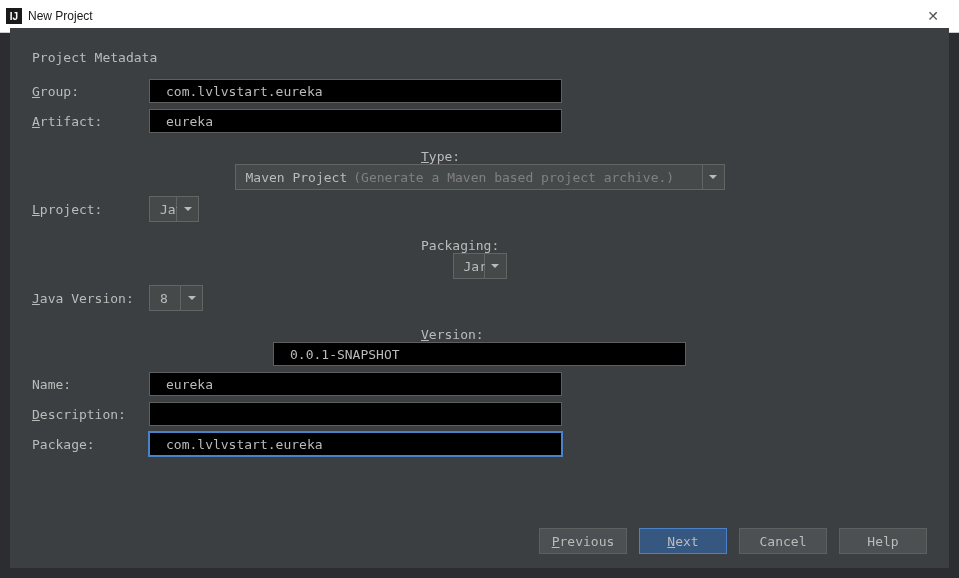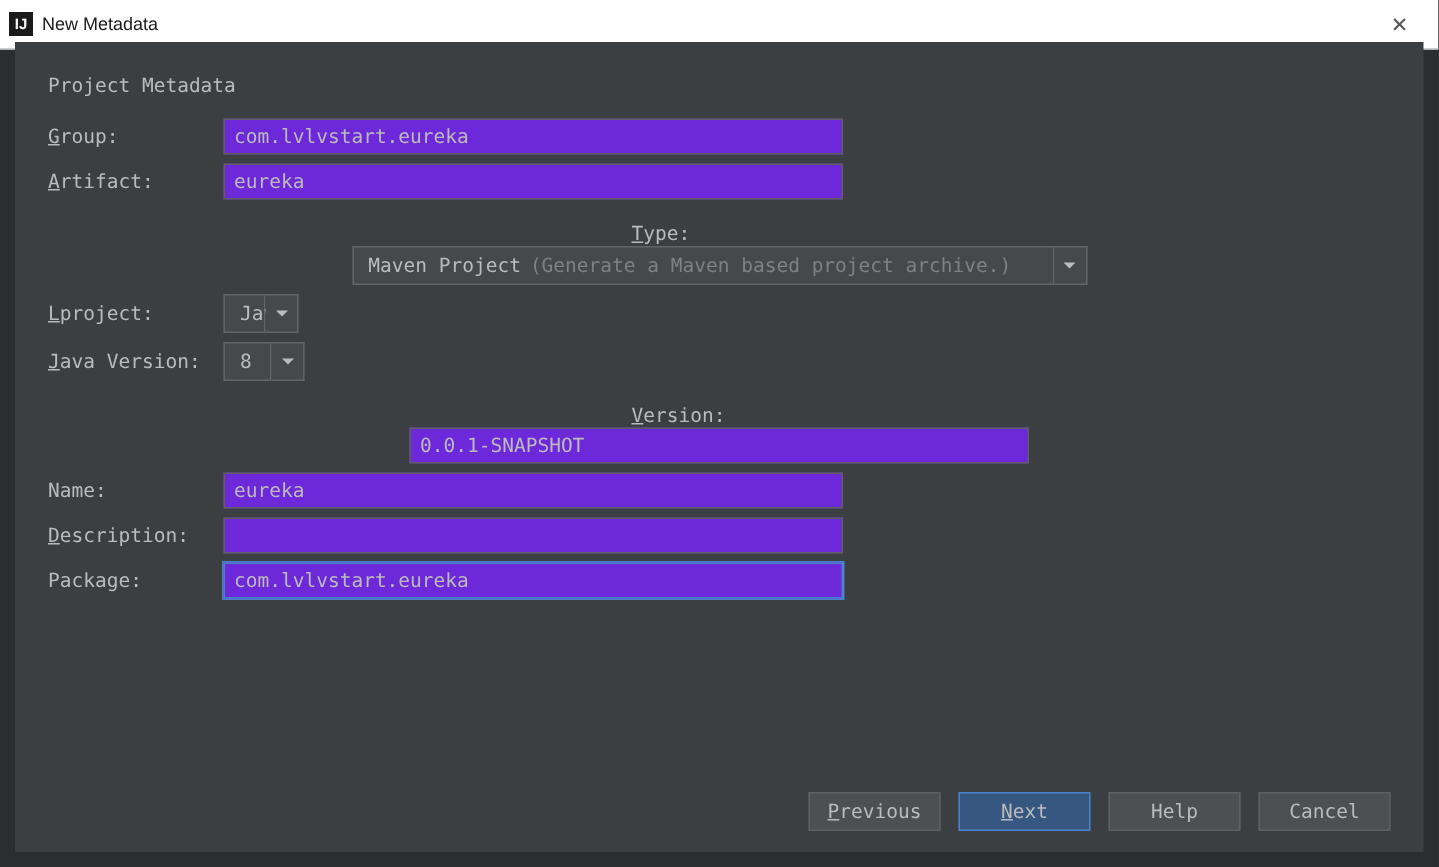--- a/index.html
+++ b/index.html
@@ -76,24 +76,24 @@
       color: #bbbbbb;
       font-size: 13px;
     }
     .label .amp { text-decoration: underline; }
     .field {
       width: 413px;
     }
     .input {
       width: 100%;
       height: 24px;
-      background: #6d28d9;
+      background: #000000;
       border: 1px solid #5e6060;
       color: #bbbbbb;
-      padding: 0 6px;
+      padding: 0 16px;
       font-family: inherit;
       font-size: 13px;
       outline: none;
     }
     .input.focused {
       border: 1px solid #4a81c9;
       box-shadow: 0 0 0 1px #4a81c9;
     }
     .combo {
       display: flex;
@@ -154,21 +154,21 @@
       background: #365880;
       border: 1px solid #4a81c9;
     }
     .btn .amp { text-decoration: underline; }
   </style>
 </head>
 <body>
 
 <div class="titlebar">
   <span class="titlebar-icon">IJ</span>
-  <span class="titlebar-title">New Metadata</span>
+  <span class="titlebar-title">New Project</span>
   <span class="titlebar-close">✕</span>
 </div>
 
 <div class="main">
   <div class="heading">Project Metadata</div>
 
   <div class="form">
 
     <div class="row">
       <div class="label"><span class="amp">G</span><span>roup:</span></div>
@@ -196,20 +196,29 @@
     <div class="row">
       <div class="label"><span class="amp">L</span><span>project:</span></div>
       <div class="combo combo-small">
         <div class="combo-text">Java</div>
         <div class="combo-btn">
             <span class="chev"></span>
           </div>
       </div>
     </div>
 
+    <div class="row gap-top">
+      <div class="label">Packaging:</div>
+      <div class="combo combo-tiny">
+        <div class="combo-text">Jar</div>
+        <div class="combo-btn">
+            <span class="chev"></span>
+          </div>
+      </div>
+    </div>
 
     <div class="row">
       <div class="label"><span class="amp">J</span><span>ava Version:</span></div>
       <div class="combo combo-tiny">
         <div class="combo-text">8</div>
         <div class="combo-btn">
             <span class="chev"></span>
           </div>
       </div>
     </div>
@@ -238,16 +247,16 @@
 
   <div class="footer">
     <div class="btn">
         <span class="amp">P</span>
         <span>revious</span>
       </div>
     <div class="btn primary">
         <span class="amp">N</span>
         <span>ext</span>
       </div>
+    <div class="btn">Cancel</div>
     <div class="btn">Help</div>
-    <div class="btn">Cancel</div>
   </div>
 </div>
 
 </body></html>

